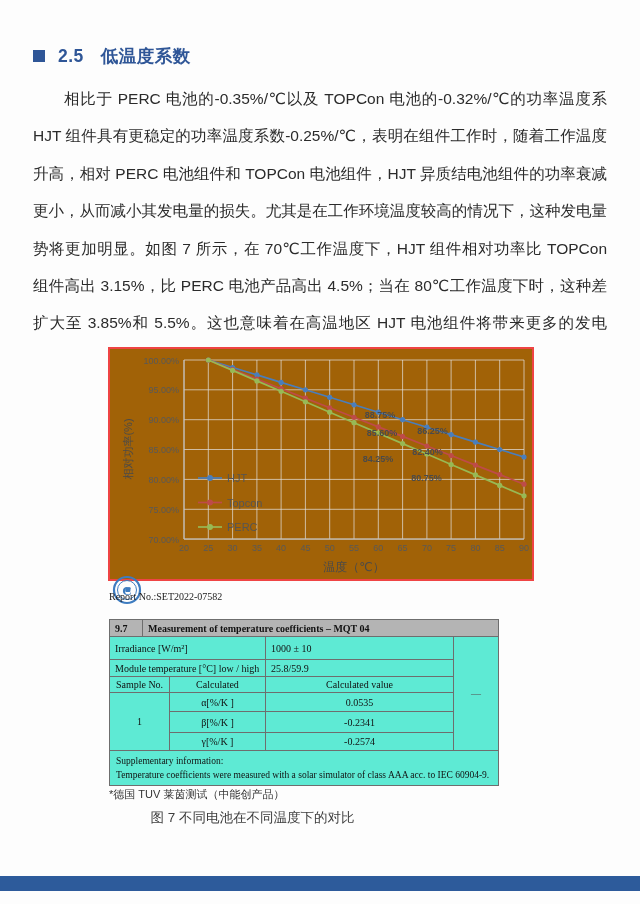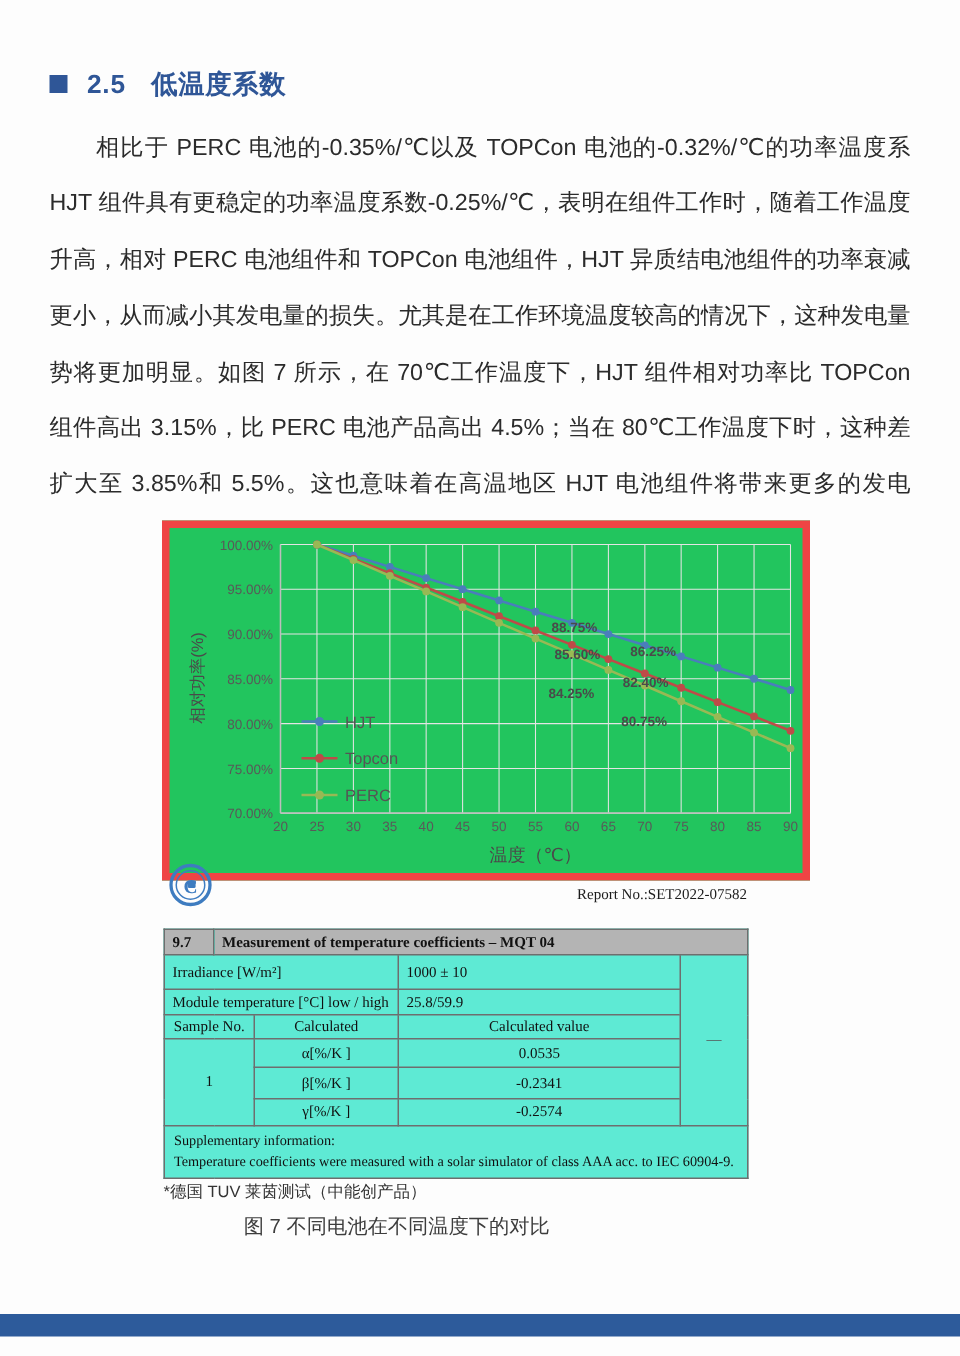--- a/index.html
+++ b/index.html
@@ -14,42 +14,42 @@
   .bullet { width:12px; height:12px; background:#2f5697; margin-right:13px; flex:0 0 auto; }
   .h-num { margin-right:17px; }
   
   .para { position:absolute; left:33px; top:80px; width:574px; font-size:15.5px; color:#2b2b2b; }
   .para .ln { height:37.4px; line-height:37.4px; overflow:hidden;
     text-align:justify; text-align-last:justify; }
   .para .ln.first { text-indent:31px; }
   .para .ln.last { text-align-last:left; }
   
   .chart-box { position:absolute; left:108px; top:347px; width:422px; height:230px;
-    background:#22c55e; border:5px solid #ef4444; }
+    background:#a16207; border:2px solid #ef4444; }
   .chart-box svg { display:block; }
   
   .logo { position:absolute; left:112px; top:575px; width:30px; height:30px; }
   
-  .report-no { position:absolute; left:109px; top:591px; width:389px; text-align:right;
+  .report-no { position:absolute; left:109px; top:591px; width:389px; text-align:left;
     font-family:"Liberation Serif","DejaVu Serif",serif; font-size:10px; color:#1c1c1c; }
   
   .report-table { position:absolute; left:109px; top:619px; width:389px;
     border-collapse:collapse; table-layout:fixed; background:#5eead4;
     font-family:"Liberation Serif","DejaVu Serif",serif; font-size:10px; color:#111; }
   .report-table td { border:1px solid #6e6e6e; padding:1px 5px; overflow:hidden; }
   .report-table tr.thead td { background:#b4b4b4; font-weight:bold; }
   .report-table td.ctr { text-align:center; }
   .report-table td.side { text-align:center; color:#555; }
   .report-table td.supp { padding:3px 6px; font-size:9.5px; }
   .report-table td.supp div { line-height:14px; }
   
   .tuv-note { position:absolute; left:109px; top:787px; width:389px; text-align:left;
     font-size:11px; color:#333; }
   .fig-caption { position:absolute; left:0; top:809px; width:505px; text-align:center;
-    font-size:13.5px; color:#3d3d3d;padding-left:12px; }
+    font-size:13.5px; color:#3d3d3d; }
   
   .footer-bar { position:absolute; left:0; top:876px; width:640px; height:15px; background:#2d5b9b; }
 </style>
 </head>
 <body>
 
 <div class="page">
 
   <div class="heading">
     <span class="bullet"></span>

